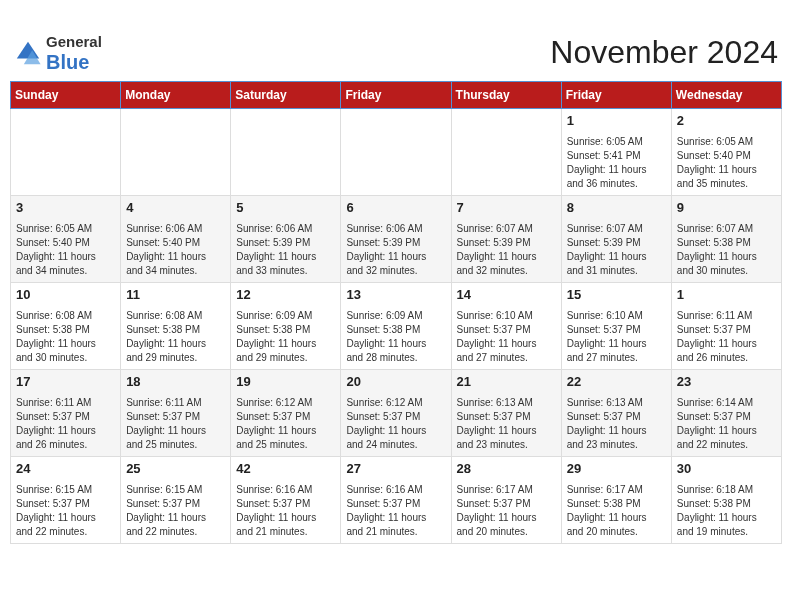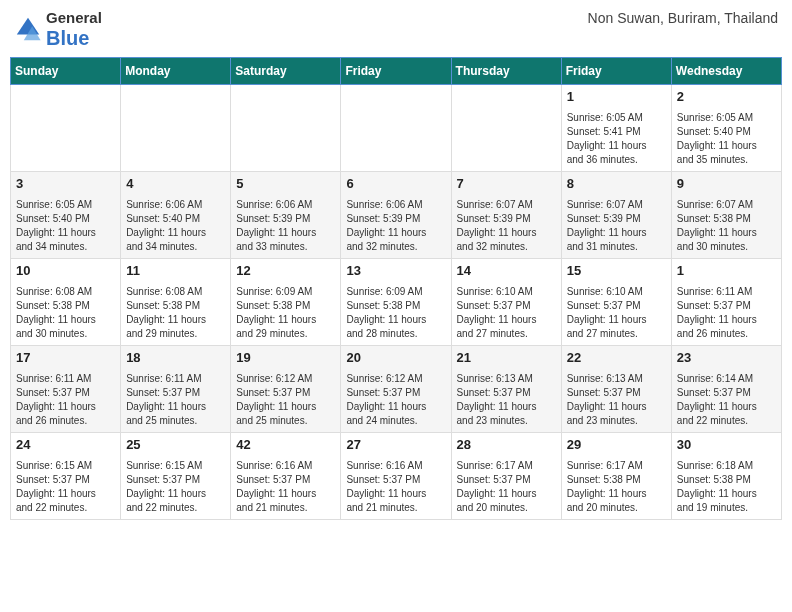--- a/index.html
+++ b/index.html
@@ -9,20 +9,21 @@
       width: 792px;
       min-height: 612px;
       padding: 10px;
     }
     .header {
       display: flex;
       justify-content: space-between;
       align-items: flex-start;
       margin-bottom: 8px;
       padding: 0 4px;
+      margin-top: 24px;
     }
     .logo {
       display: flex;
       align-items: center;
       gap: 4px;
     }
     .logo-text {
       display: flex;
       flex-direction: column;
       line-height: 1.1;
@@ -52,21 +53,21 @@
     .location-title {
       font-size: 14px;
       color: #444;
     }
     .calendar {
       width: 100%;
       border-collapse: collapse;
       border: 1px solid #ccc;
     }
     .calendar th {
-      background: #0f766e;
+      background: #b91c1c;
       color: #fff;
       font-size: 12px;
       font-weight: bold;
       padding: 6px 4px;
       text-align: left;
       border: 1px solid #5590d4;
     }
     .calendar td {
       vertical-align: top;
       padding: 4px 5px;
@@ -111,21 +112,21 @@
     <svg class="logo-icon" viewBox="0 0 40 40">
       <polygon points="20,4 36,28 4,28" fill="#3373c4"></polygon>
       <polygon points="26,16 38,36 14,36" fill="#5ba0e0" opacity="0.7"></polygon>
     </svg>
     <div class="logo-text">
       <span class="logo-general">General</span>
       <span class="logo-blue">Blue</span>
     </div>
   </div>
   <div class="title-block">
-    <div class="location-title">Non Suwan, Buriram, Thailand</div>
+    <div class="month-title">November 2024</div>
   </div>
 </div>
 
 <table class="calendar">
   <thead>
     <tr>
     <th>Sunday</th>
         <th>Monday</th>
         <th>Saturday</th>
         <th>Friday</th>

